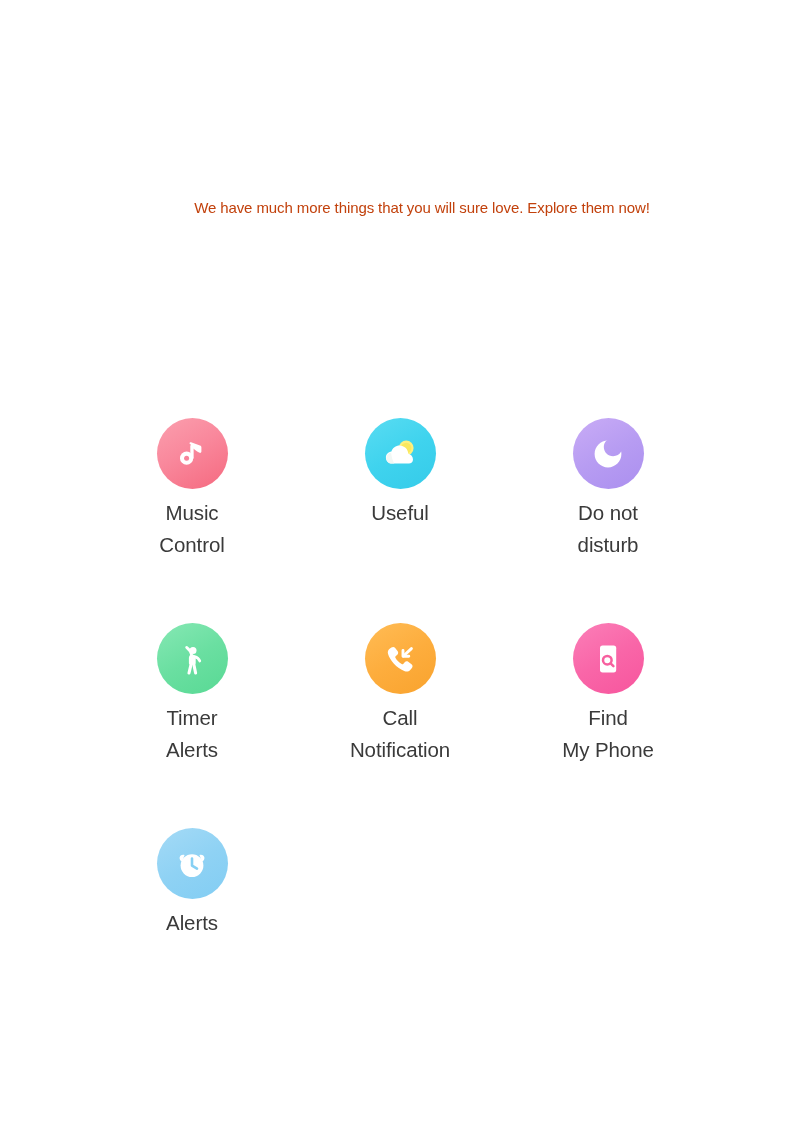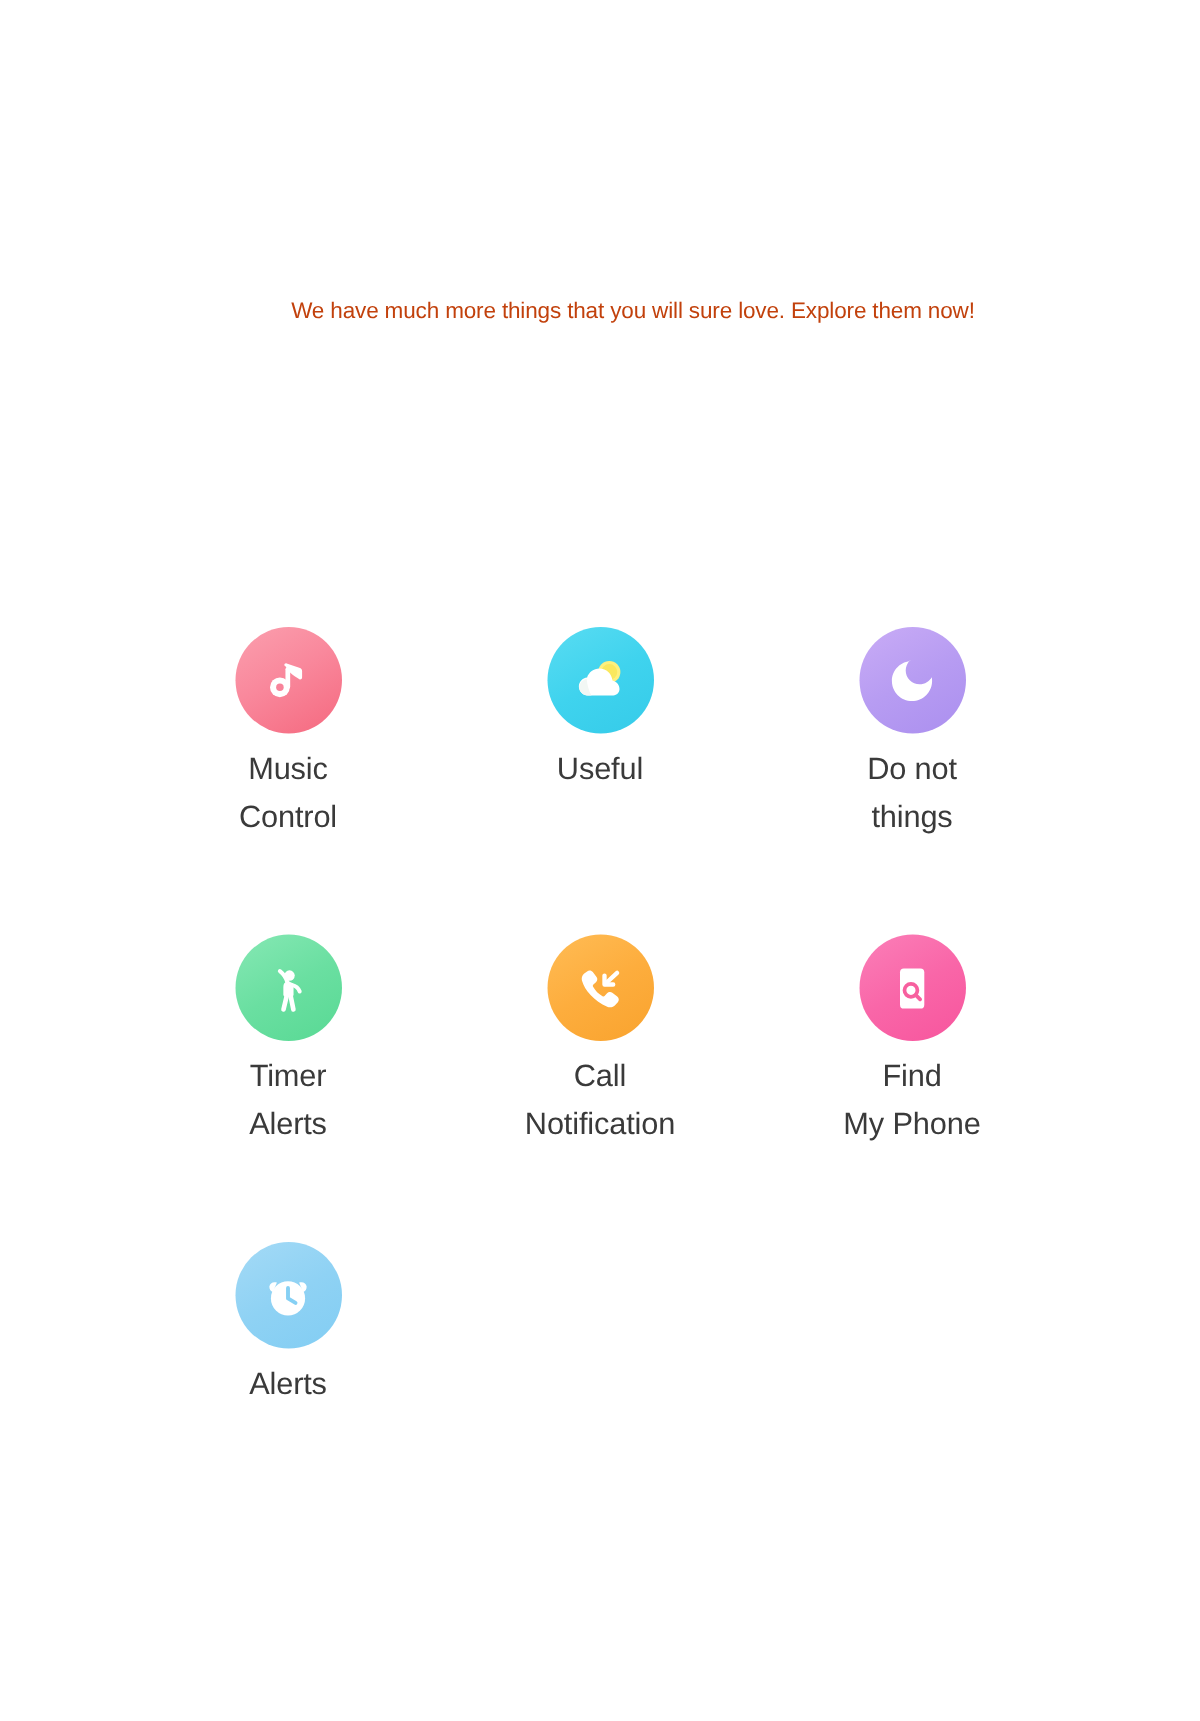--- a/index.html
+++ b/index.html
@@ -141,21 +141,21 @@
     </div>
 
 
     <div class="feature-cell">
       <div class="icon-badge bg-dnd">
         <svg width="38" height="38" viewBox="0 0 38 38">
           <path d="M19.0 5.6 C11.6 5.6 5.6 11.6 5.6 19.0 C5.6 26.4 11.6 32.4 19.0 32.4 C26.4 32.4 32.4 26.4 32.4 19.0 C32.4 18.1 32.3 17.3 32.2 16.5 C30.6 19.3 27.6 21.2 24.1 21.2 C19.0 21.2 14.8 17.1 14.8 12.0 C14.8 9.4 15.9 7.0 17.6 5.3 C17.4 5.6 19.0 5.6 19.0 5.6 Z" fill="#ffffff" transform="translate(0,0)"></path>
         </svg>
       </div>
       <div class="feature-label">Do not
-things</div>
+disturb</div>
     </div>
 
     <div class="feature-cell">
       <div class="icon-badge bg-idle">
         <svg width="40" height="42" viewBox="0 0 40 42">
           <circle cx="21.0" cy="12.4" r="3.5" fill="#ffffff"></circle>
           <path d="M20.0 16.4 C22.1 16.4 23.7 18.0 23.7 20.0 L23.7 25.0 C23.7 26.0 23.0 26.7 22.0 26.7 L18.6 26.7 C17.6 26.7 16.9 26.0 16.9 25.0 L16.9 20.0 C16.9 18.0 18.0 16.4 20.0 16.4 Z" fill="#ffffff"></path>
           <path d="M19.6 17.0 C19.0 14.5 17.4 11.6 14.6 9.4" stroke="#ffffff" stroke-width="2.7" fill="none" stroke-linecap="round"></path>
           <path d="M22.6 18.6 C25.0 19.2 27.0 20.8 27.8 23.0" stroke="#ffffff" stroke-width="2.7" fill="none" stroke-linecap="round"></path>
           <path d="M19.1 26.2 L17.0 35.0" stroke="#ffffff" stroke-width="3.1" fill="none" stroke-linecap="round"></path>

